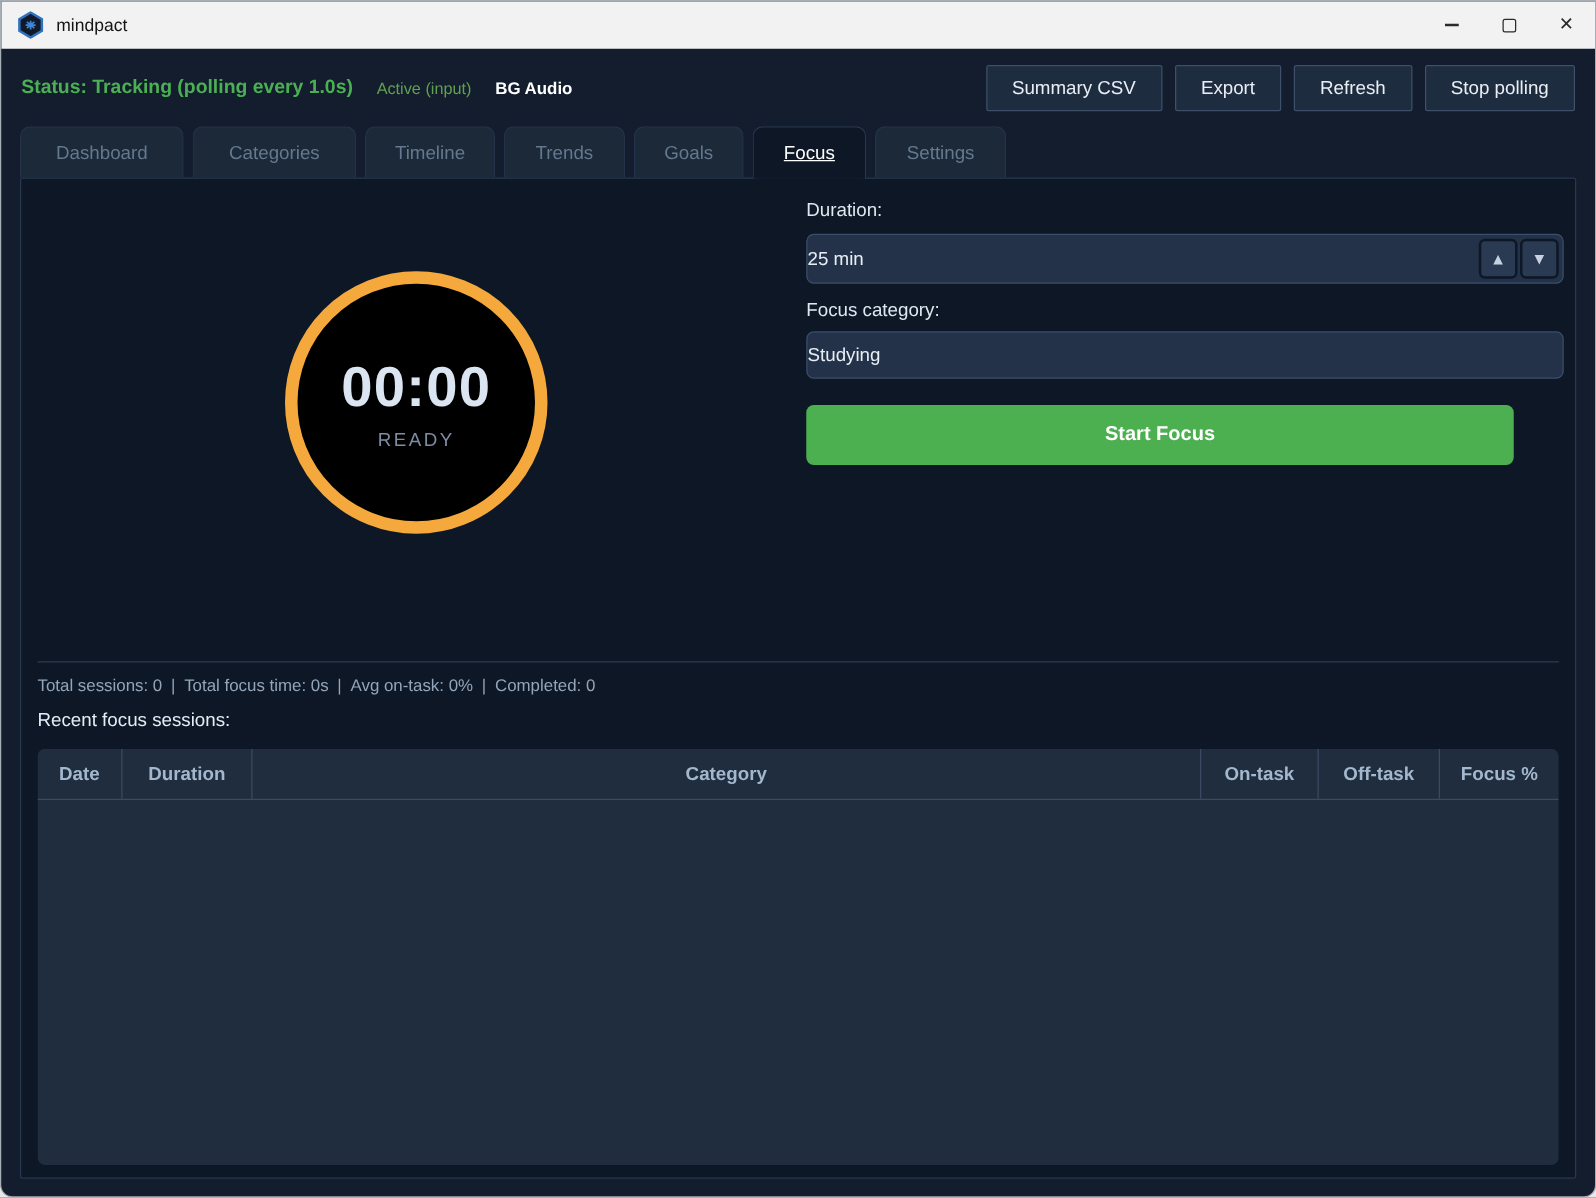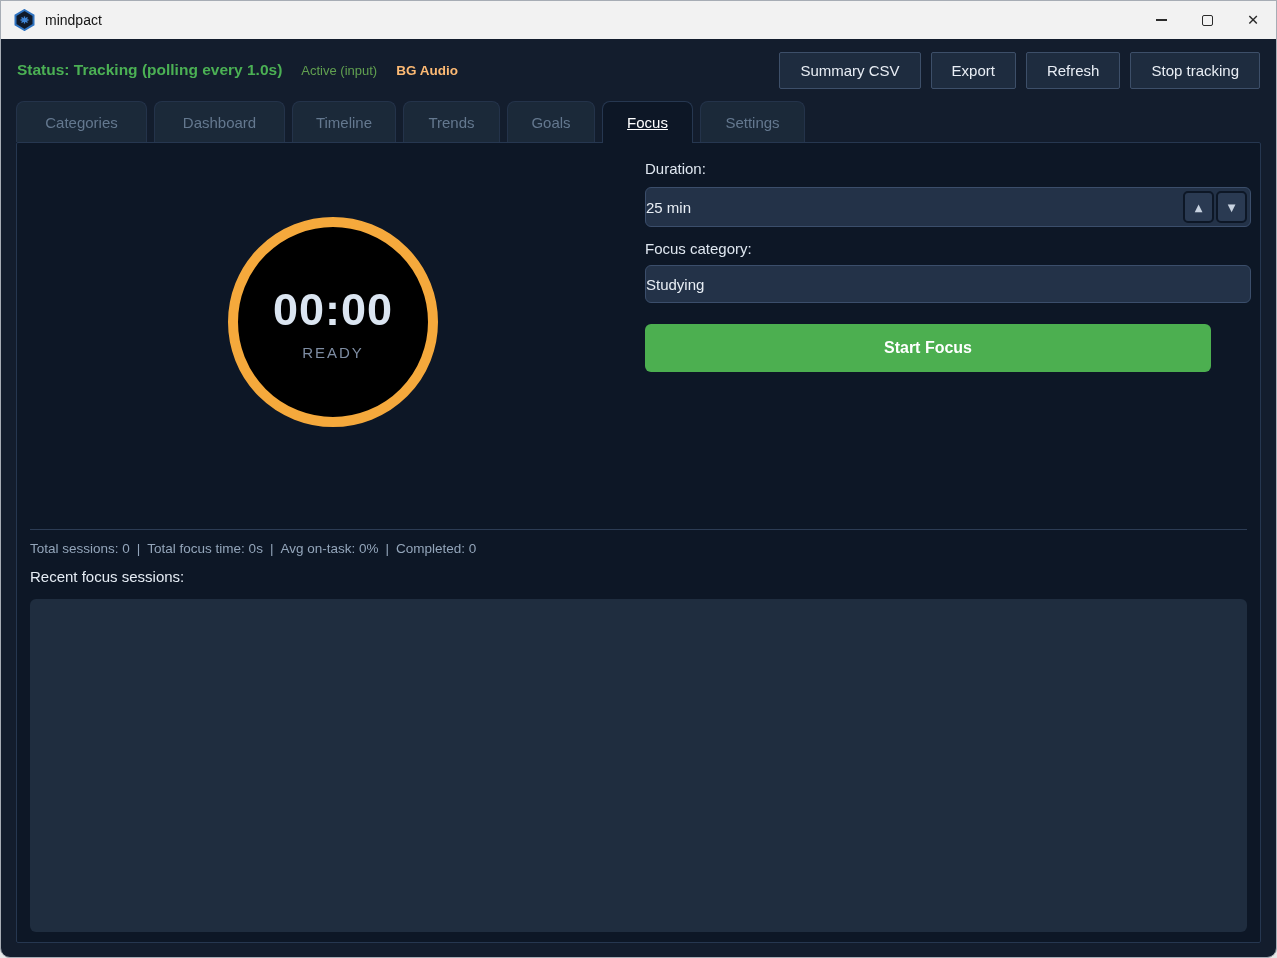--- a/index.html
+++ b/index.html
@@ -30,21 +30,21 @@
   .icon-max-box { display: block; width: 11px; height: 11px; border: 1.4px solid #2b2b2b; border-radius: 2px; }
   .icon-close-glyph { font-size: 14.5px; line-height: 1; }
 
   
   .status-row {
     height: 62px; display: flex; align-items: center;
     padding: 0 16px; flex: 0 0 auto;
   }
   .status-tracking { font-size: 15.5px; font-weight: bold; color: #4bb054; }
   .status-input { font-size: 13px; color: #61a050; margin-left: 19px; }
-  .status-audio { font-size: 13.5px; font-weight: bold; color: #fdba74; margin-left: 19px; }
+  .status-audio { font-size: 13.5px; font-weight: bold; color: #ffffff; margin-left: 19px; }
   .toolbar { margin-left: auto; display: flex; gap: 10px; }
   .toolbar-btn {
     height: 37px; padding: 0 20px; font-size: 15px; color: #e9eef5;
     background: #1e2c3f; border: 1px solid #3d4f69; border-radius: 2px;
     font-family: "Liberation Sans", sans-serif; cursor: pointer;
   }
 
   
   .tabbar { display: flex; gap: 7px; padding-left: 15px; height: 41px; flex: 0 0 auto; align-items: stretch; }
   .tab {
@@ -155,27 +155,27 @@
   </div>
 
   <div class="status-row">
     <span class="status-tracking">Status: Tracking (polling every 1.0s)</span>
     <span class="status-input">Active (input)</span>
     <span class="status-audio">BG Audio</span>
     <div class="toolbar">
       <button class="toolbar-btn">Summary CSV</button>
       <button class="toolbar-btn">Export</button>
       <button class="toolbar-btn">Refresh</button>
-      <button class="toolbar-btn">Stop tracking</button>
+      <button class="toolbar-btn">Stop polling</button>
     </div>
   </div>
 
   <div class="tabbar">
+    <div class="tab tab-w1">Dashboard</div>
     <div class="tab tab-w2">Categories</div>
-    <div class="tab tab-w1">Dashboard</div>
     <div class="tab tab-w3">Timeline</div>
     <div class="tab tab-w4">Trends</div>
     <div class="tab tab-w5">Goals</div>
     <div class="tab tab-w6 active">Focus</div>
     <div class="tab tab-w7">Settings</div>
   </div>
 
   <div class="content-panel">
 
     <div class="timer-circle">
@@ -207,18 +207,26 @@
 
     <div class="panel-divider"></div>
 
     <div class="stats-line">
       <span>Total sessions: 0</span><span class="stats-sep">|</span><span>Total focus time: 0s</span><span class="stats-sep">|</span><span>Avg on-task: 0%</span><span class="stats-sep">|</span><span>Completed: 0</span>
     </div>
 
     <div class="recent-label">Recent focus sessions:</div>
 
     <div class="sessions-table">
+      <div class="table-header">
+        <div class="th col-date">Date</div>
+        <div class="th col-duration">Duration</div>
+        <div class="th col-category">Category</div>
+        <div class="th col-ontask">On-task</div>
+        <div class="th col-offtask">Off-task</div>
+        <div class="th col-focuspct">Focus %</div>
+      </div>
       <div class="table-body"></div>
     </div>
 
   </div>
 
 </div>
 
 </body></html>

